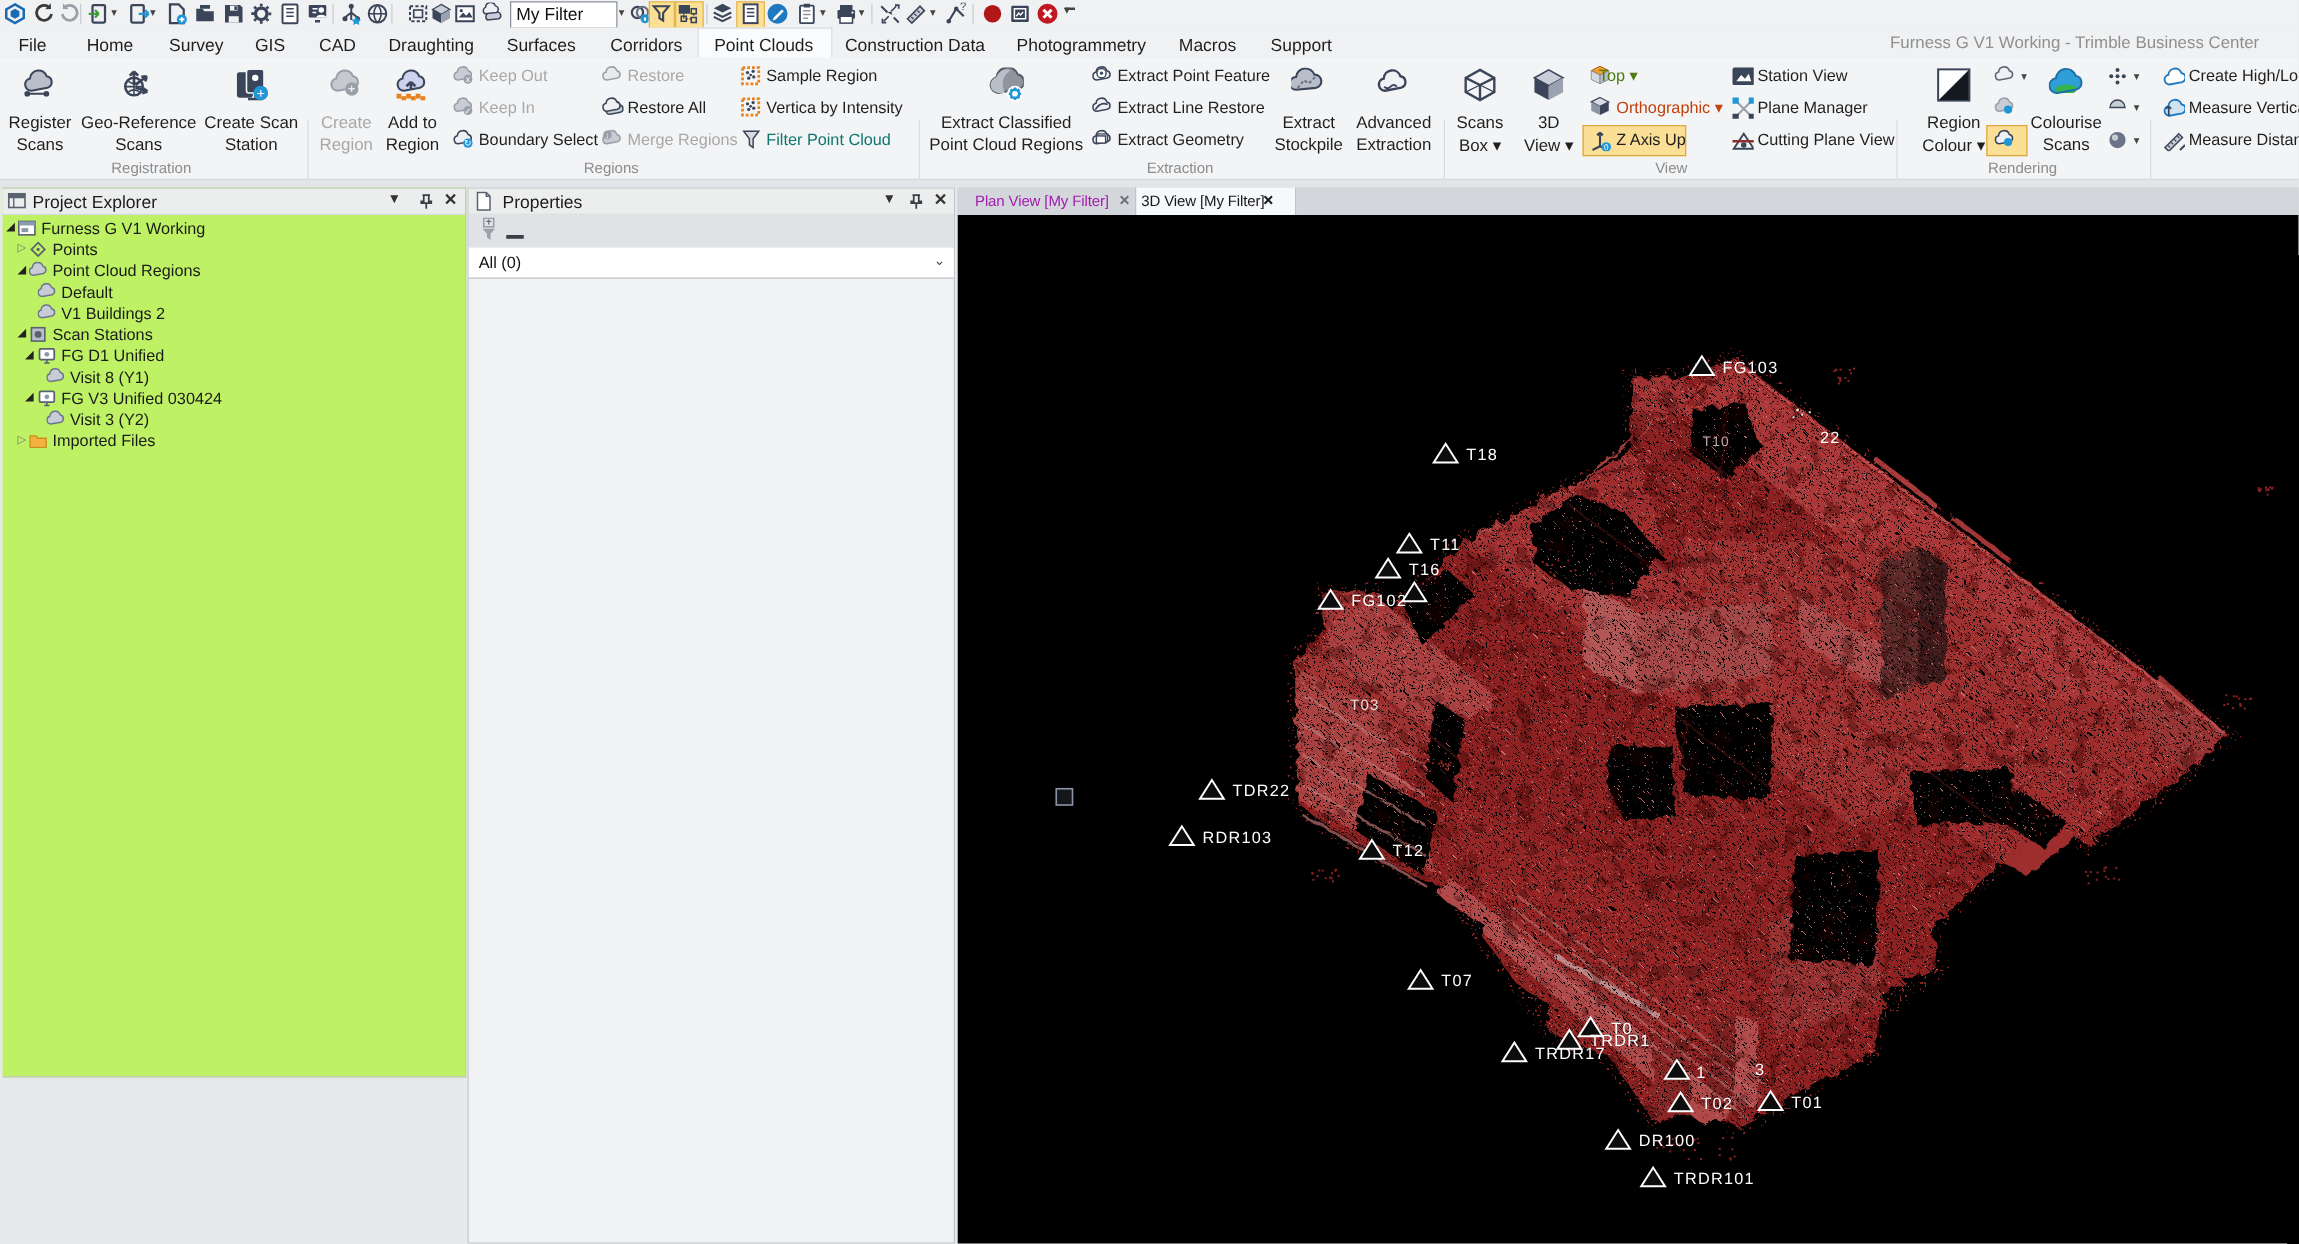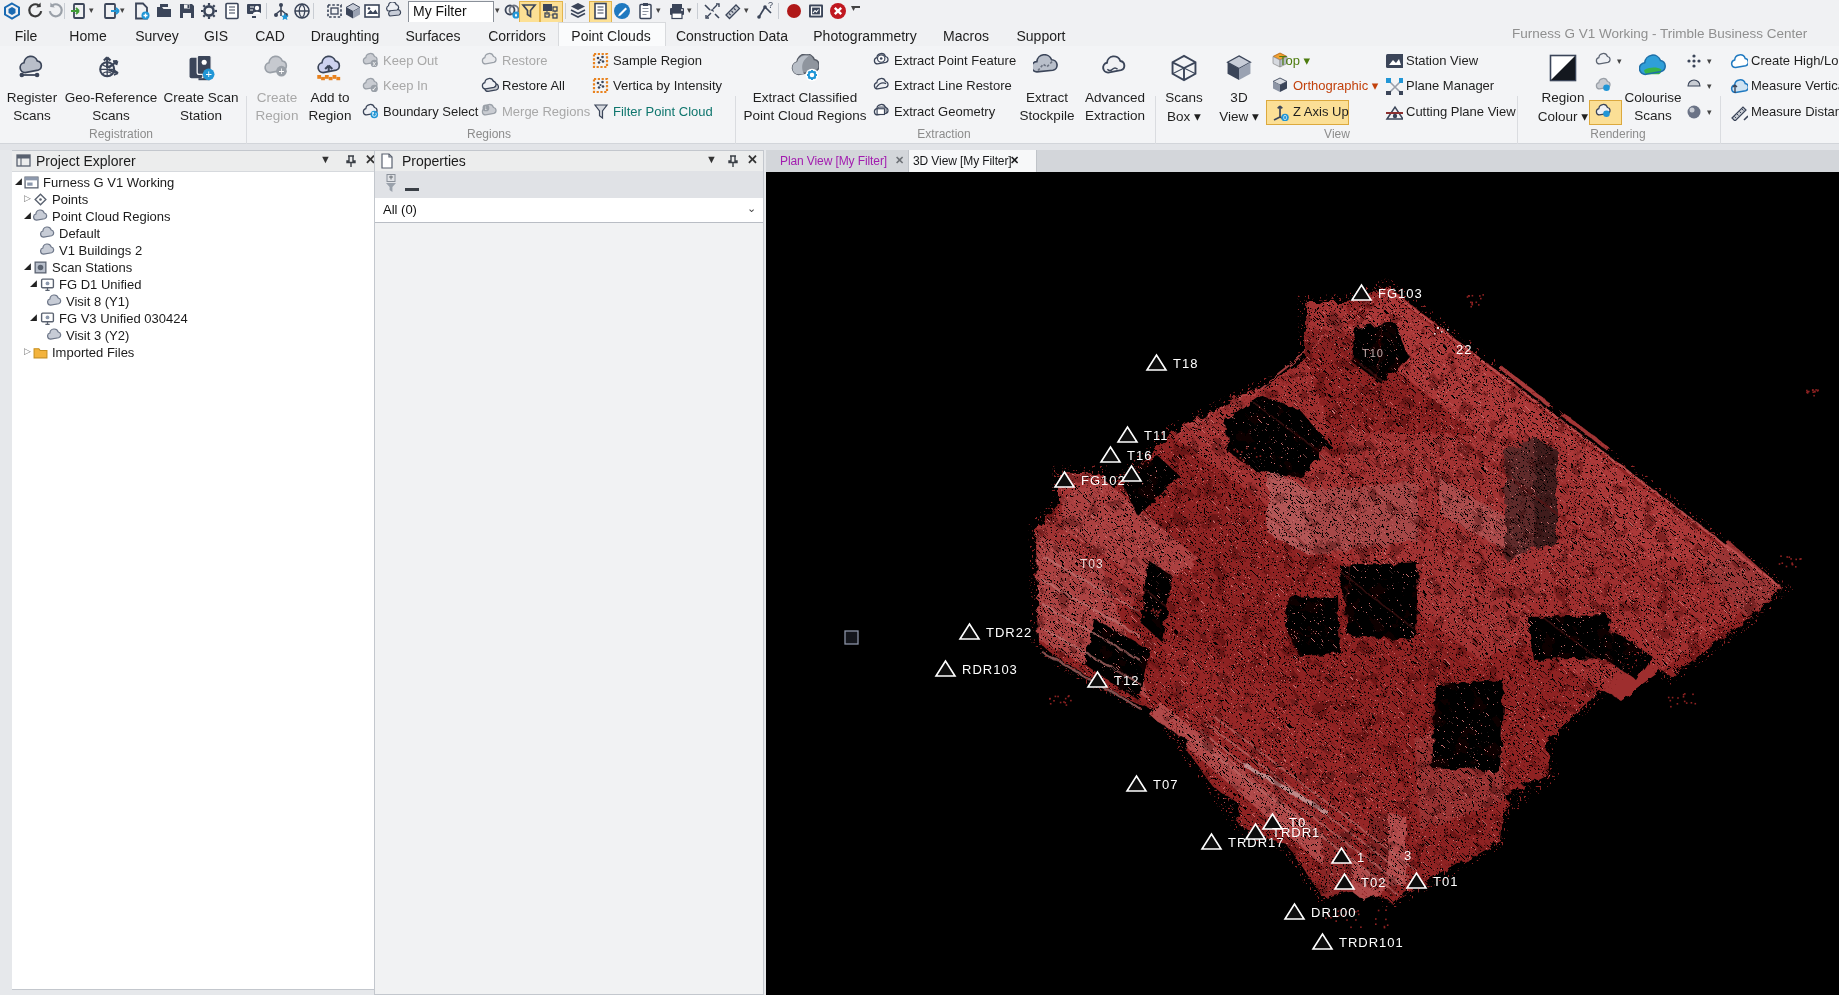--- a/index.html
+++ b/index.html
@@ -512,21 +512,21 @@
     </svg>
     <div class="t sbt" style="left:1751px;top:32px;color:#1f1f1f">Measure Vertica</div>
     <svg class="a" style="left:1730px;top:57px" width="18" height="18" viewBox="0 0 18 18">
       <path d="M2 15 L13 4 l3 3 L5 18 Z" fill="#c9cdd4" stroke="#3b4559" stroke-width="1.2"></path>
       <path d="M4.5 13.5 l1.5 1.5 M7 11 l1.5 1.5 M9.5 8.5 l1.5 1.5 M12 6 l1.5 1.5" stroke="#3b4559" stroke-width="1"></path>
       <path d="M14 17 l4 -4" stroke="#3b4559" stroke-width="1.6"></path>
     </svg>
     <div class="t sbt" style="left:1751px;top:58px;color:#1f1f1f">Measure Distan</div>
   </div>
 <div id="strip" class="a"></div>
-<div class="a" style="left:12px;top:150px;width:371px;height:840px;background:#ffffff;border:1px solid #c3c7cd;border-left:none;box-sizing:border-box">
+<div class="a" style="left:2px;top:150px;width:371px;height:712px;background:#bef264;border:1px solid #c3c7cd;border-left:none;box-sizing:border-box">
     <div class="a" style="left:0;top:0;width:100%;height:20px;background:#eceded;border-bottom:1px solid #d6d9dd">
       <svg class="a" style="left:4px;top:3px" width="15" height="15" viewBox="0 0 15 15">
         <rect x="1" y="1" width="13" height="11" fill="none" stroke="#5a6270" stroke-width="1.3"></rect>
         <path d="M1 4 h13 M5 4 v8" stroke="#5a6270" stroke-width="1.1"></path>
         <rect x="1" y="1" width="13" height="3" fill="#5a6270"></rect>
       </svg>
       <div class="t ptitle" style="left:24px;top:2px">Project Explorer</div>
       <div class="t" style="left:308px;top:2px;font-size:11px;color:#333">▼</div>
       <svg class="a" style="left:333px;top:4px" width="12" height="13" viewBox="0 0 12 13">
         <path d="M3 1 h6 M4 1 v5 h-2 l0 1.5 h8 L10 6 h-2 V1 M6 7.5 V12" stroke="#3a3f46" stroke-width="1.4" fill="none"></path>

